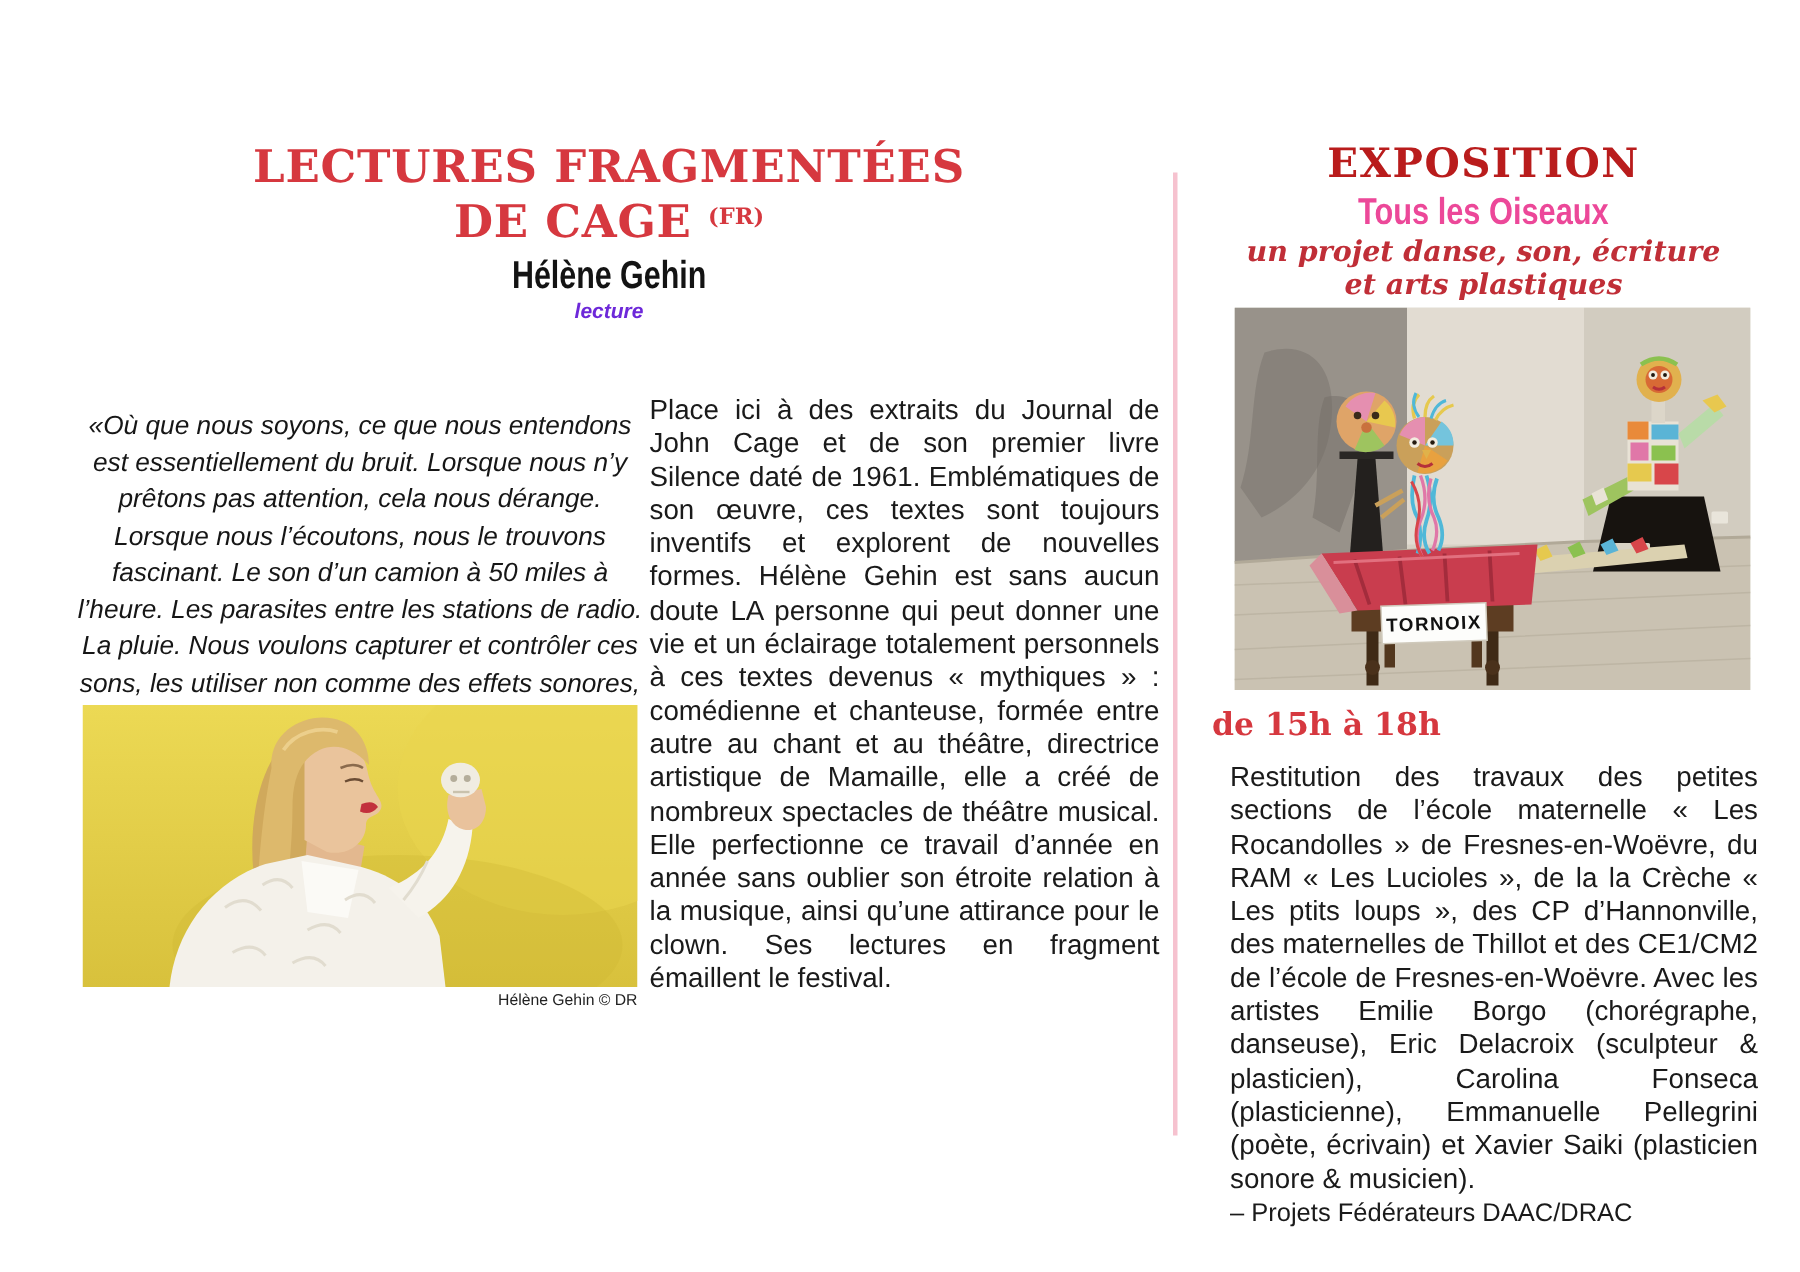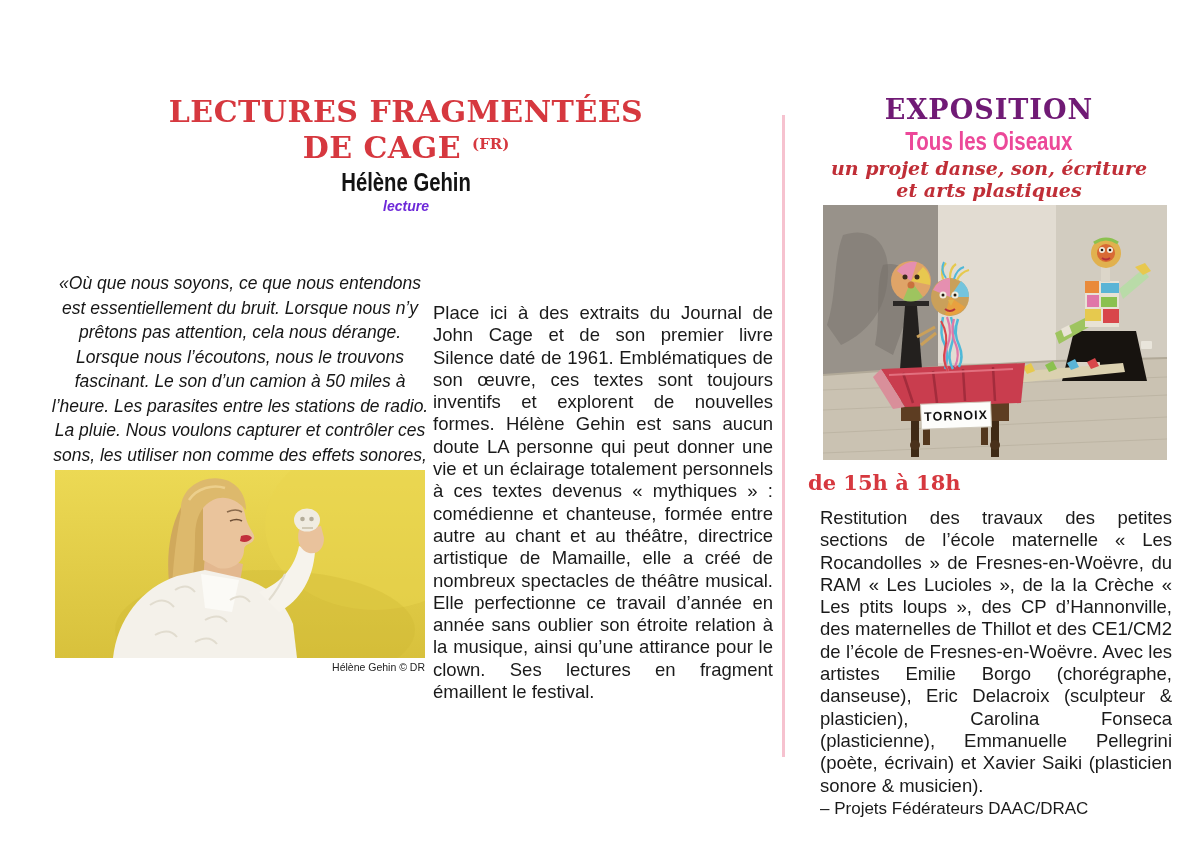--- a/index.html
+++ b/index.html
@@ -22,28 +22,28 @@
 
   
   .photo-left{position:absolute;left:55px;top:470px;width:370px;height:188px;}
   .photo-caption{position:absolute;left:55px;top:661px;width:370px;text-align:right;
                  font-size:10.5px;font-weight:normal;color:#222;}
   .photo-right{position:absolute;left:823px;top:205px;width:344px;height:255px;}
   .photo-left svg,.photo-right svg{display:block;width:100%;height:100%;}
 
   
   .mid-col{position:absolute;left:433px;top:262px;width:340px;
-           font-size:18.5px;line-height:22.3px;text-align:justify;color:#1a1a1a;margin-top:40px;}
+           font-size:18.5px;line-height:22.3px;text-align:justify;color:#1a1a1a;}
 
   
   .divider{position:absolute;left:782px;top:115px;width:3px;height:642px;background:#f6c2cf;}
 
   
   .right-header{position:absolute;left:808px;top:95px;width:362px;text-align:center;}
-  .expo-title{font-family:"DejaVu Serif",serif;font-weight:bold;color:#701a75;
+  .expo-title{font-family:"DejaVu Serif",serif;font-weight:bold;color:#b91c1c;
               font-size:27px;line-height:30px;letter-spacing:1px;}
   .event-title{margin-top:3px;font-size:25px;font-weight:bold;color:#ec4899;line-height:26px;}
   .expo-sub{font-family:"DejaVu Serif",serif;font-weight:bold;font-style:italic;
             font-size:19px;line-height:22px;color:#c02e37;margin-top:3px;text-align:center;}
   .time-red{position:absolute;left:808px;top:470px;width:362px;text-align:left;
             font-family:"DejaVu Serif",serif;font-weight:bold;font-size:21px;color:#d6383f;}
   .right-body{position:absolute;left:820px;top:507px;width:352px;
               font-size:18.5px;line-height:22.3px;text-align:justify;color:#1a1a1a;}
   .credit{font-size:17px;text-align:left;margin-top:3px;line-height:18px;}
 </style>

